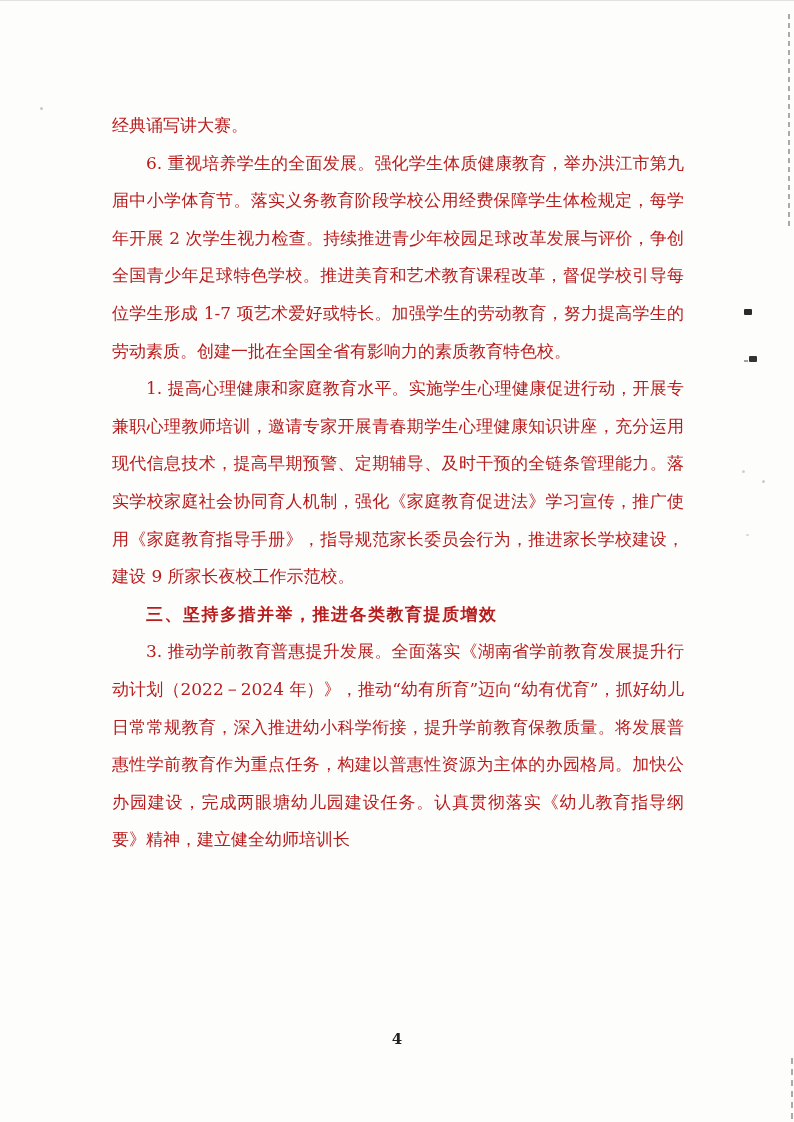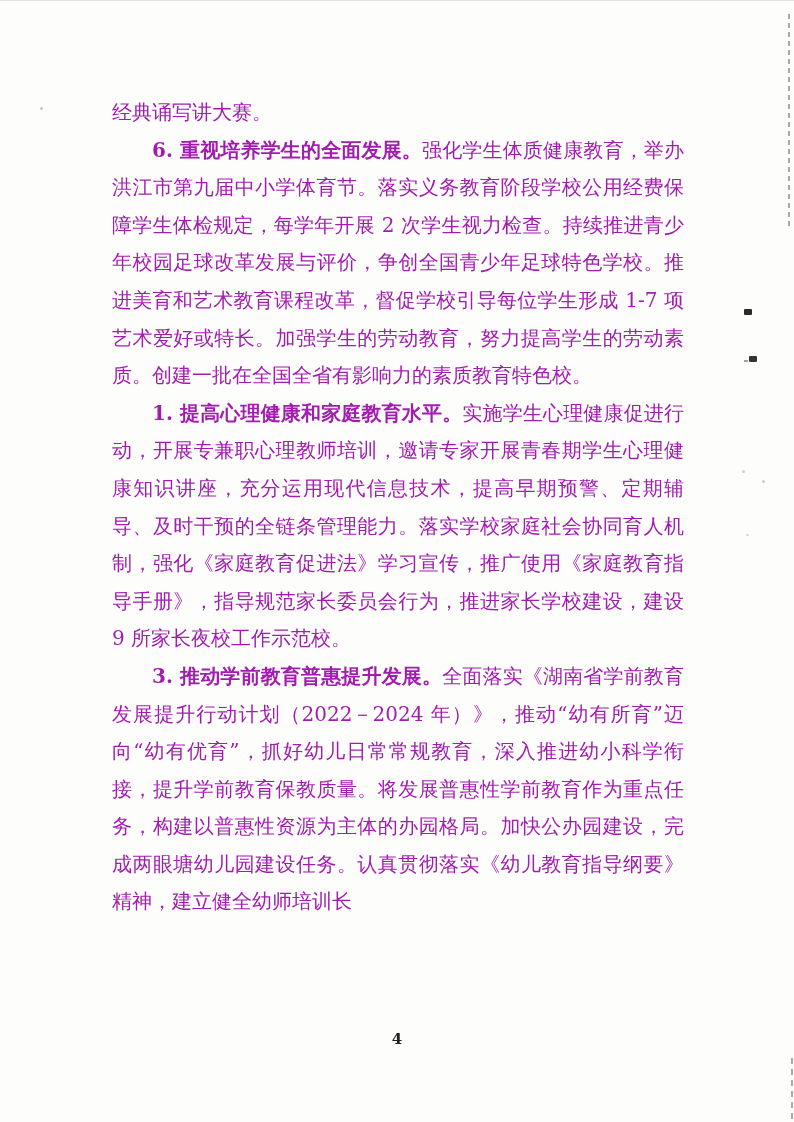--- a/index.html
+++ b/index.html
@@ -10,37 +10,37 @@
   .page {
     position: relative;
     width: 794px;
     height: 1122px;
     background: #fdfdfc;
     overflow: hidden;
   }
   .text-block {
     position: absolute;
     left: 112px;
-    top: 94px;
+    top: 107px;
     width: 572px;
     font-family: "DejaVu Serif", "Liberation Serif", serif;
-    font-size: 20px;
+    font-size: 17px;
     line-height: 37.6px;
-    color: #a21caf;
+    color: #b91c1c;
     text-align: justify;
   }
   .text-block p {
     margin: 0;
     padding: 0;
   }
   p.indent {
     text-indent: 2em;
   }
   .lead {
-    font-weight: 700;
+    font-weight: 400;
   }
   p.section-heading {
     font-weight: 700;
     font-family: "DejaVu Sans", "Liberation Sans", sans-serif;
     letter-spacing: 1.5px;
   }
   .page-number {
     position: absolute;
     top: 1030px;
     left: 0;
@@ -105,20 +105,23 @@
     </p>
 
     <p class="indent">
       <span class="lead">6. 重视培养学生的全面发展。</span><span>强化学生体质健康教育，举办洪江市第九届中小学体育节。落实义务教育阶段学校公用经费保障学生体检规定，每学年开展 2 次学生视力检查。持续推进青少年校园足球改革发展与评价，争创全国青少年足球特色学校。推进美育和艺术教育课程改革，督促学校引导每位学生形成 1-7 项艺术爱好或特长。加强学生的劳动教育，努力提高学生的劳动素质。创建一批在全国全省有影响力的素质教育特色校。</span>
     </p>
 
     <p class="indent">
       <span class="lead">1. 提高心理健康和家庭教育水平。</span><span>实施学生心理健康促进行动，开展专兼职心理教师培训，邀请专家开展青春期学生心理健康知识讲座，充分运用现代信息技术，提高早期预警、定期辅导、及时干预的全链条管理能力。落实学校家庭社会协同育人机制，强化《家庭教育促进法》学习宣传，推广使用《家庭教育指导手册》，指导规范家长委员会行为，推进家长学校建设，建设 9 所家长夜校工作示范校。</span>
     </p>
 
+    <p class="indent section-heading">
+      <span>三、坚持多措并举，推进各类教育提质增效</span>
+    </p>
 
     <p class="indent">
       <span class="lead">3. 推动学前教育普惠提升发展。</span><span>全面落实《湖南省学前教育发展提升行动计划（2022－2024 年）》，推动“幼有所育”迈向“幼有优育”，抓好幼儿日常常规教育，深入推进幼小科学衔接，提升学前教育保教质量。将发展普惠性学前教育作为重点任务，构建以普惠性资源为主体的办园格局。加快公办园建设，完成两眼塘幼儿园建设任务。认真贯彻落实《幼儿教育指导纲要》精神，建立健全幼师培训长</span>
     </p>
 
   </div>
 
   <div class="page-number">4</div>
 
   <div class="artifact hairline-top"></div>

